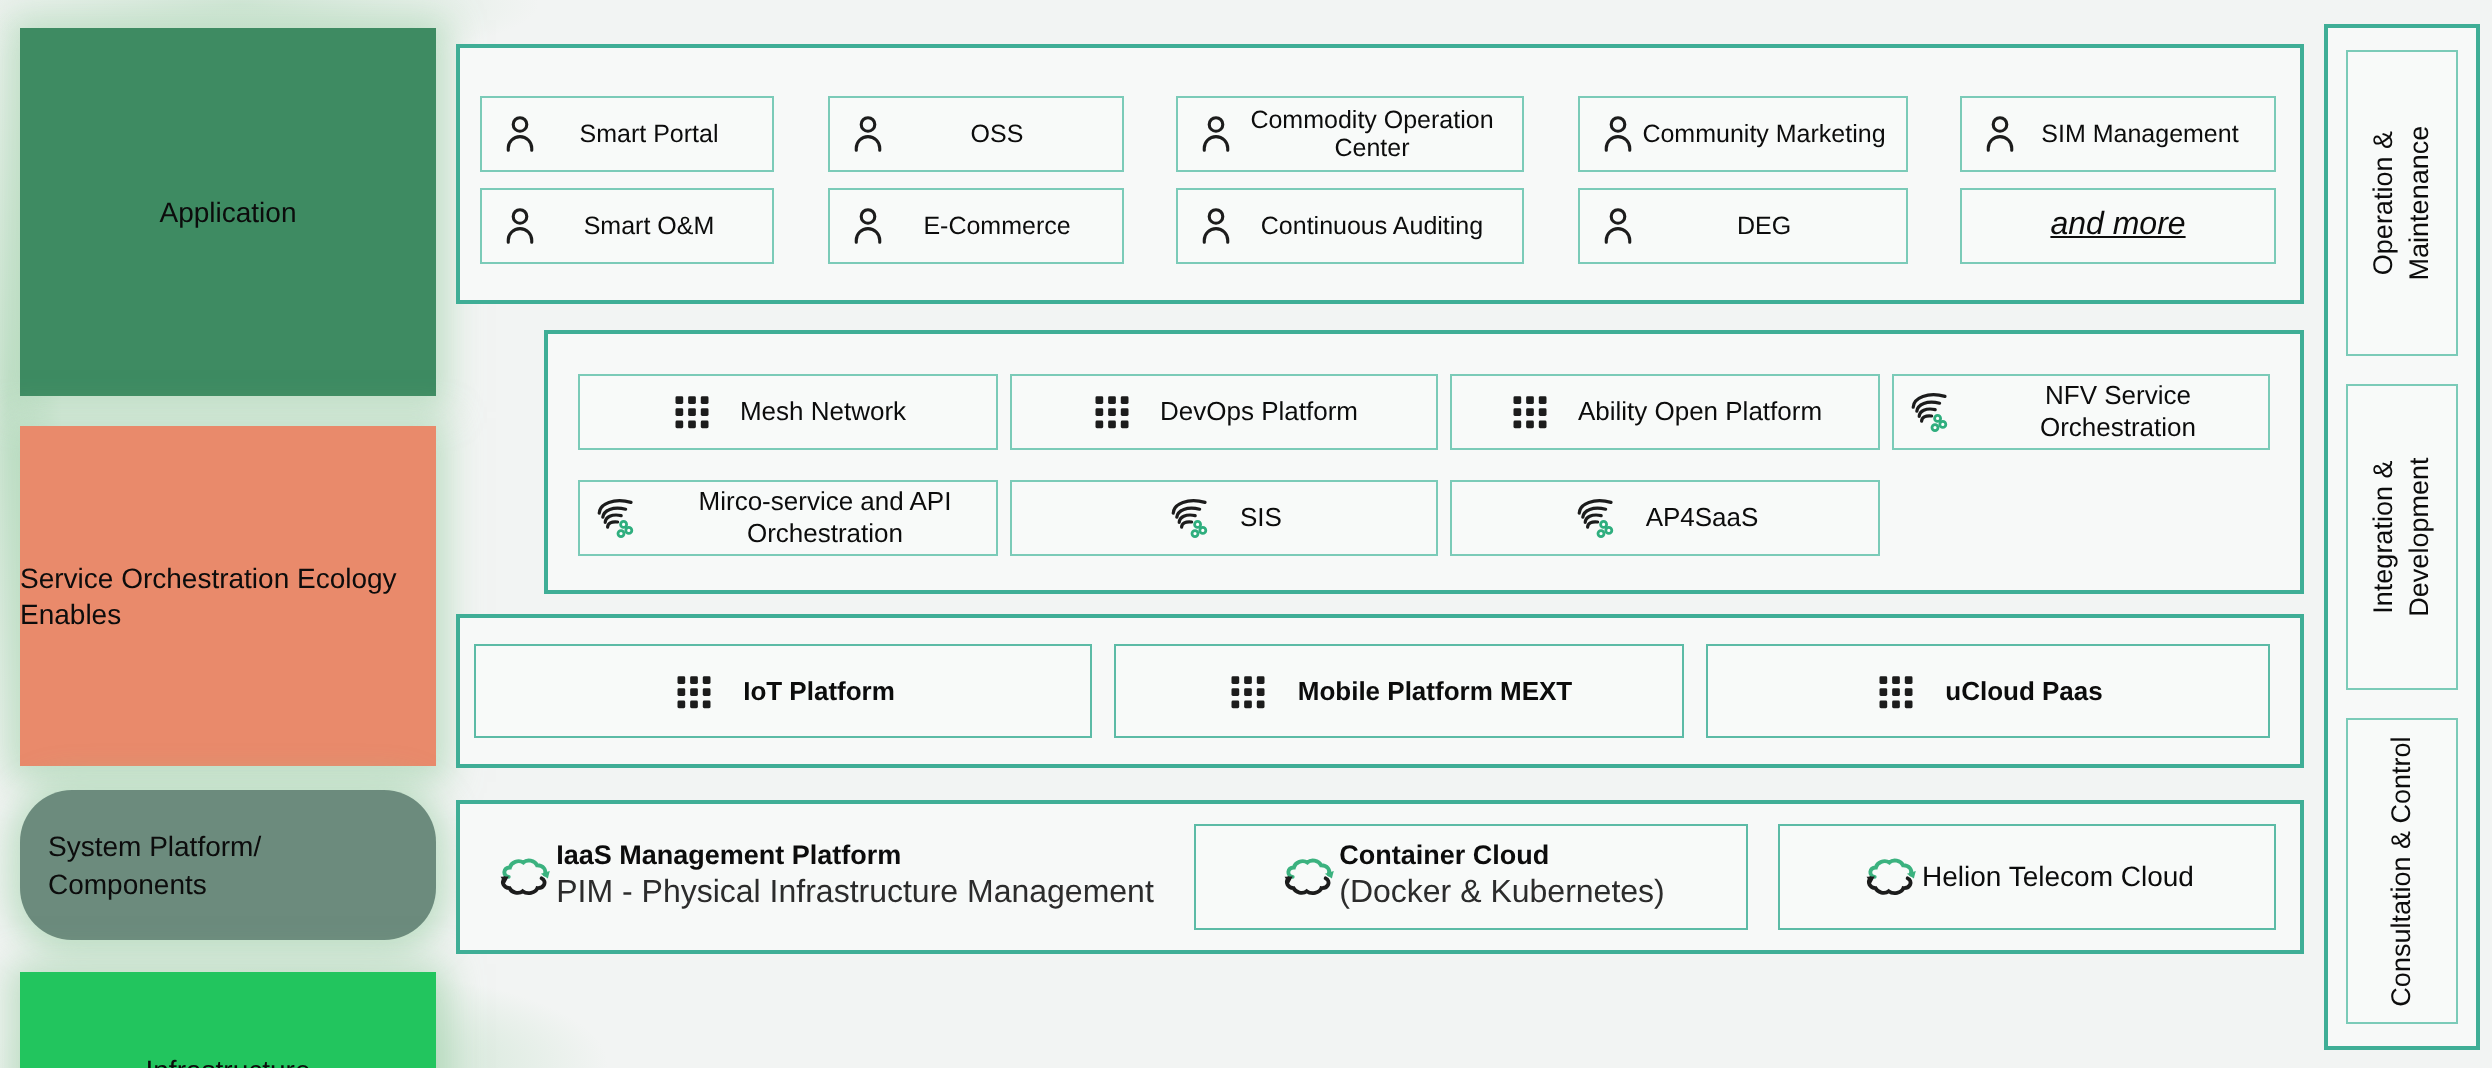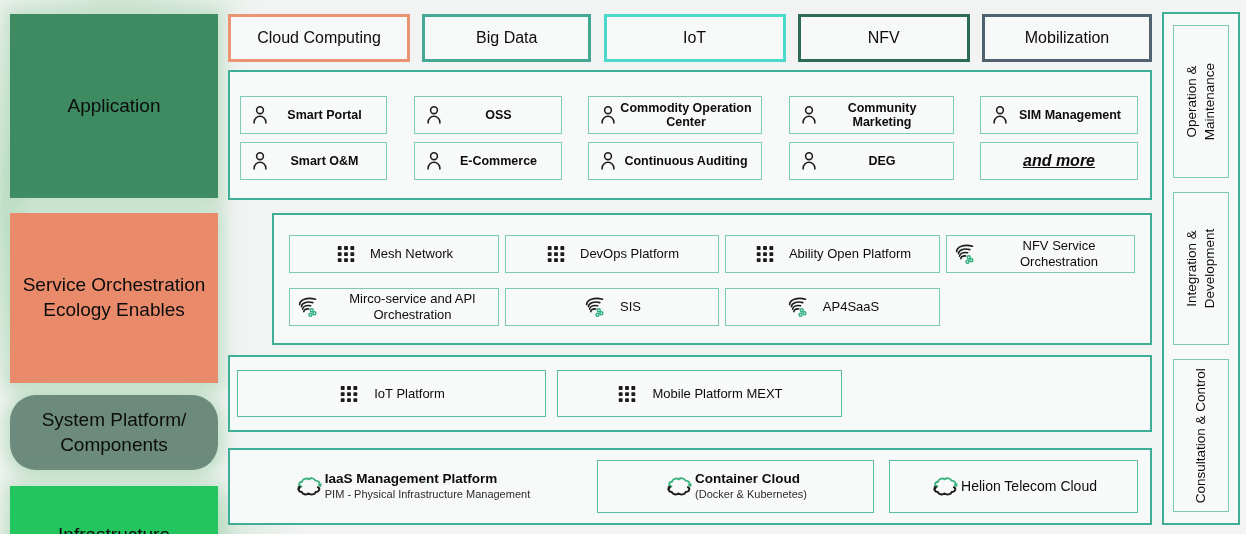--- a/index.html
+++ b/index.html
@@ -12,22 +12,22 @@
       radial-gradient(36px 260px at 4px 200px, rgba(152,206,163,.40), transparent 75%),
       radial-gradient(200px 40px at 120px 2px, rgba(152,206,163,.35), transparent 75%),
       #f2f4f3;
     position:relative;overflow:hidden;
   }
   .canvas{position:absolute;inset:0;}
 
   
   .left-rail{position:absolute;left:10px;top:14px;width:208px;}
   .label-box{
-    display:flex;align-items:center;justify-content:center;text-align:center;
-    font-size:19px;line-height:1.3;color:#0c0c0c;
+    display:flex;align-items:center;justify-content:center;
+    font-size:14px;line-height:1.3;color:#0c0c0c;
     box-shadow:0 2px 16px 6px rgba(151,205,163,.55);
   }
   .lr-app{height:184px;background:#3e8b62;}
   .lr-soe{height:170px;background:#e98a6b;margin-top:15px;}
   .lr-sys{height:75px;background:#6c8b7d;margin-top:12px;padding:0 14px;border-radius:26px;}
   .lr-infra{height:98px;background:#22c55e;margin-top:16px;}
 
   
   .main{position:absolute;left:228px;top:14px;width:924px;}
 
@@ -46,23 +46,23 @@
   .panel{
     box-sizing:border-box;background:#f7f9f8;
     border:2px solid #3fae96;
   }
   .p-app  {margin-top:8px; height:130px;padding:24px 12px 0 10px;}
   .p-soe  {margin-top:13px;height:132px;padding:20px 15px 0 15px;margin-left:44px;}
   .p-sys  {margin-top:10px;height:77px; padding:13px 15px 0 7px;}
   .p-infra{margin-top:16px;height:77px; padding:10px 12px 0 12px;}
 
   .grid-row{display:grid;justify-content:space-between;}
-  .p-app .grid-row{grid-template-columns:147px 148px 174px 165px 158px;row-gap:8px;font-weight:bold;}
+  .p-app .grid-row{grid-template-columns:147px 148px 174px 165px 158px;row-gap:8px;}
   .p-soe .grid-row{grid-template-columns:210px 214px 215px 189px;row-gap:15px;}
-  .p-sys .grid-row{grid-template-columns:309px 285px 282px;}
+  .p-sys .grid-row{grid-template-columns:309px 285px 282px;font-weight:bold;}
   .p-infra .grid-row{grid-template-columns:340px 277px 249px;}
 
   .item{
     box-sizing:border-box;height:38px;background:#f8faf9;
     border:1.5px solid #7bcbb8;
     display:flex;align-items:center;padding:0 8px;
   }
   .item .item-label{flex:1;text-align:center;font-size:12.5px;line-height:1.15;color:#0c0c0c;}
   .em-item{justify-content:flex-end;}
   .em-item .item-label{font-style:italic;text-decoration:underline;font-size:16px;}
@@ -79,21 +79,21 @@
     font-size:13px;color:#0c0c0c;
   }
 
   .infra-cell{
     box-sizing:border-box;height:53px;
     display:flex;align-items:center;justify-content:center;gap:0;
   }
   .infra-cell.boxed{background:#f8faf9;border:1.5px solid #5cbba6;}
   .infra-text{display:flex;flex-direction:column;justify-content:center;}
   .infra-title{font-size:13.5px;font-weight:bold;color:#0c0c0c;line-height:1.25;}
-  .infra-sub{font-size:11px;color:#2c2c2c;line-height:1.25;}
+  .infra-sub{font-size:16px;color:#2c2c2c;line-height:1.25;}
   .infra-cell:nth-child(3) .infra-title{font-weight:normal;font-size:14px;}
 
   
   .right-rail{
     position:absolute;left:1162px;top:12px;width:78px;height:513px;
     box-sizing:border-box;border:2px solid #3fae96;background:#f7f9f8;
     display:flex;flex-direction:column;justify-content:space-between;
     padding:11px 9px;
   }
   .v-box{
@@ -165,37 +165,20 @@
     <div class="label-box lr-sys">
       <span>System Platform/ Components</span>
     </div>
     <div class="label-box lr-infra">
       <span>Infrastructure</span>
     </div>
   </div>
 
   <div class="main">
 
-    <div class="btn-row">
-      <div class="chip b-cloud">
-          <span>Cloud Computing</span>
-        </div>
-      <div class="chip b-big">
-          <span>Big Data</span>
-        </div>
-      <div class="chip b-iot">
-          <span>IoT</span>
-        </div>
-      <div class="chip b-nfv">
-          <span>NFV</span>
-        </div>
-      <div class="chip b-mob">
-          <span>Mobilization</span>
-        </div>
-    </div>
 
     <div class="panel p-app">
       <div class="grid-row">
         <div class="item">
           <span class="icn">
               <svg class="i22">
                 <use href="#ic-person"></use>
               </svg>
             </span>
           <span class="item-label">Smart Portal</span>
@@ -343,20 +326,28 @@
             </span>
           <span>IoT Platform</span>
         </div>
         <div class="sys-item">
           <span class="icn">
               <svg class="i22">
                 <use href="#ic-grid"></use>
               </svg>
             </span>
           <span>Mobile Platform MEXT</span>
+        </div>
+        <div class="sys-item">
+          <span class="icn">
+              <svg class="i22">
+                <use href="#ic-grid"></use>
+              </svg>
+            </span>
+          <span>uCloud Paas</span>
         </div>
       </div>
     </div>
 
     <div class="panel p-infra">
       <div class="grid-row">
         <div class="infra-cell">
           <span class="icn">
               <svg class="i30">
                 <use href="#ic-cloud"></use>

